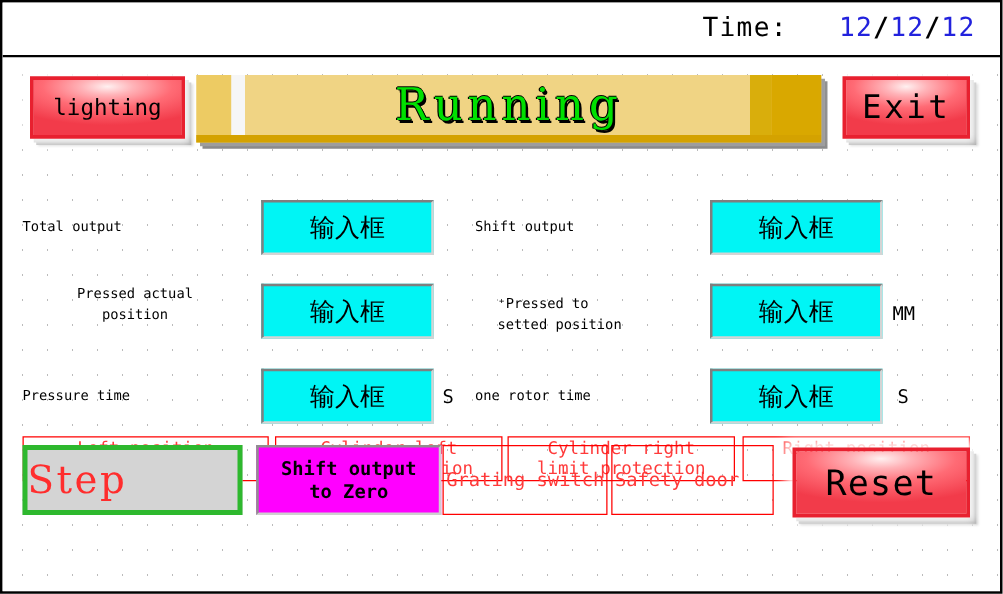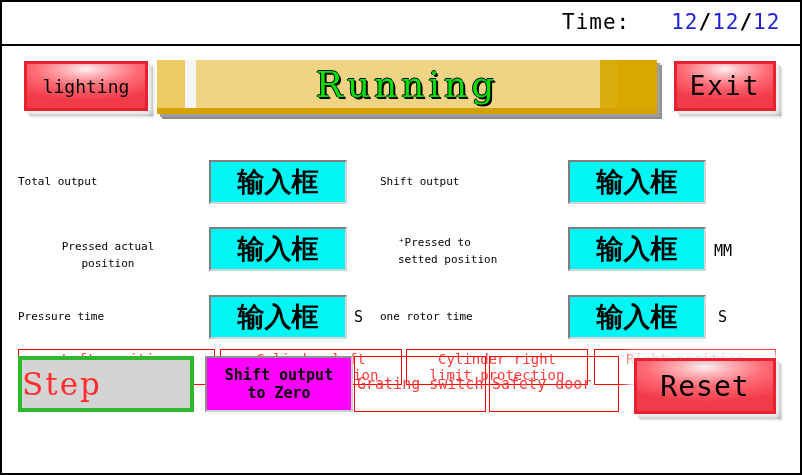--- a/index.html
+++ b/index.html
@@ -90,23 +90,22 @@
   
   .param-label{
     position:absolute;font-size:11px;color:#000;white-space:pre-line;
     font-family:"DejaVu Sans Mono","Liberation Mono",monospace;line-height:17px;
   }
   .input-box{
     position:absolute;box-sizing:border-box;background:#00f5f5;
     border-top:2px solid #7f7f7f;border-left:2px solid #7f7f7f;
     border-right:2px solid #d4d4d4;border-bottom:2px solid #d4d4d4;
     display:flex;align-items:center;justify-content:center;
-    font-size:27px;color:#000;cursor:text;
+    font-size:20px;color:#000;cursor:text;
     font-family:"DejaVu Sans","Liberation Sans",sans-serif;
-    font-weight:bold;
   }
   .unit-label{position:absolute;font-size:15px;color:#000;}
 
   
   .alarm-box{
     position:absolute;box-sizing:border-box;
     border:1px solid #ff0000;background:transparent;
     display:flex;align-items:center;justify-content:center;text-align:center;
     color:#ff3a3a;font-size:14px;line-height:16px;white-space:pre-line;
     font-family:"DejaVu Sans Mono","Liberation Mono",monospace;
@@ -171,21 +170,21 @@
     <div id="exit-button" class="redbtn">
       <span class="cap">Exit</span>
     </div>
 
     <div class="param-label" style="left:16px;top:127px;">Total output</div>
     <div class="input-box" style="left:207px;top:114px;width:138px;height:44px;">输入框</div>
 
     <div class="param-label" style="left:378px;top:127px;">Shift output</div>
     <div class="input-box" style="left:566px;top:114px;width:138px;height:44px;">输入框</div>
 
-    <div class="param-label" style="left:16px;top:192px;width:180px;text-align:center;">Pressed actual
+    <div class="param-label" style="left:16px;top:180px;width:180px;text-align:center;">Pressed actual
 position</div>
     <div class="input-box" style="left:207px;top:181px;width:138px;height:44px;">输入框</div>
 
     <div class="param-label" style="left:396px;top:188px;">⁺Pressed to
 setted position</div>
     <div class="input-box" style="left:566px;top:181px;width:138px;height:44px;">输入框</div>
     <div class="unit-label" style="left:712px;top:196px;">MM</div>
 
     <div class="param-label" style="left:16px;top:262px;">Pressure time</div>
     <div class="input-box" style="left:207px;top:249px;width:138px;height:44px;">输入框</div>

